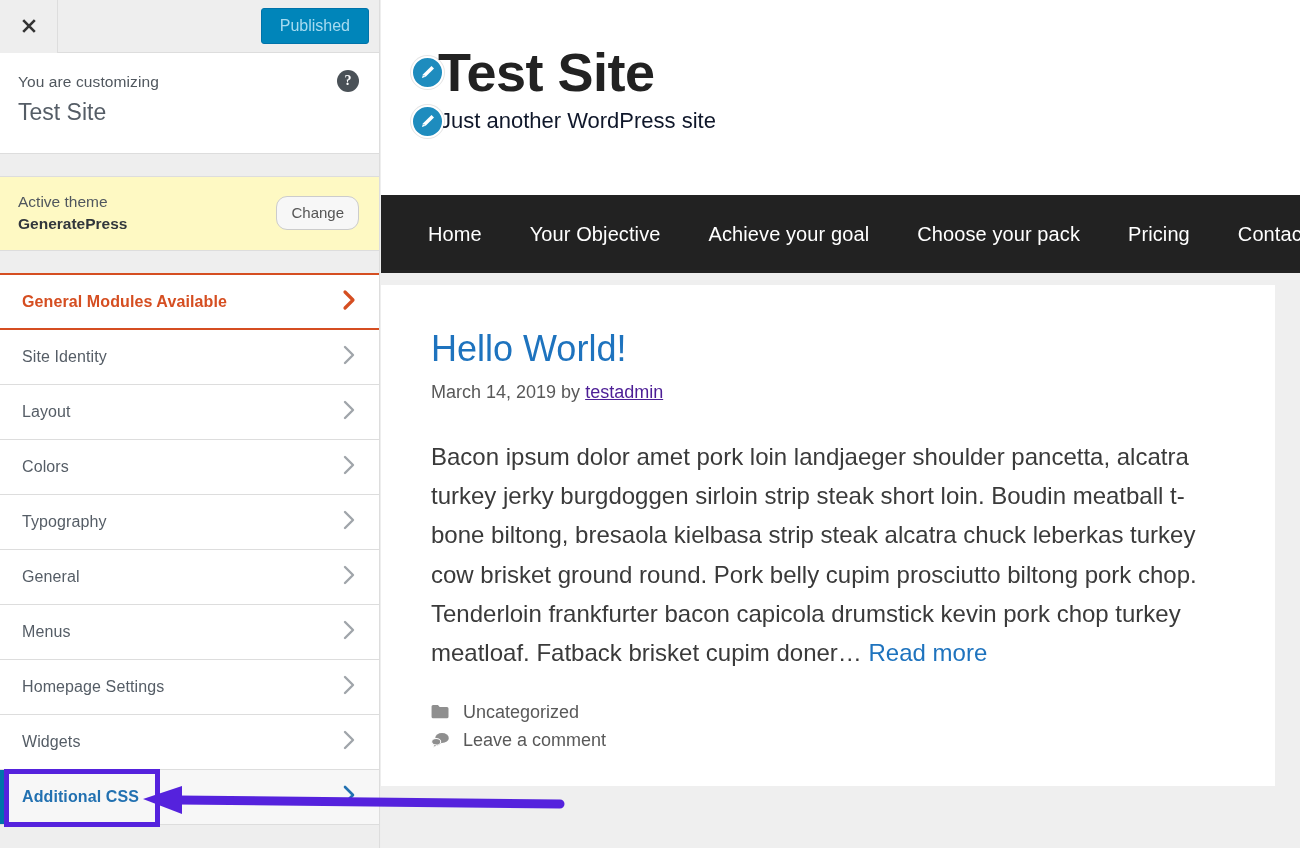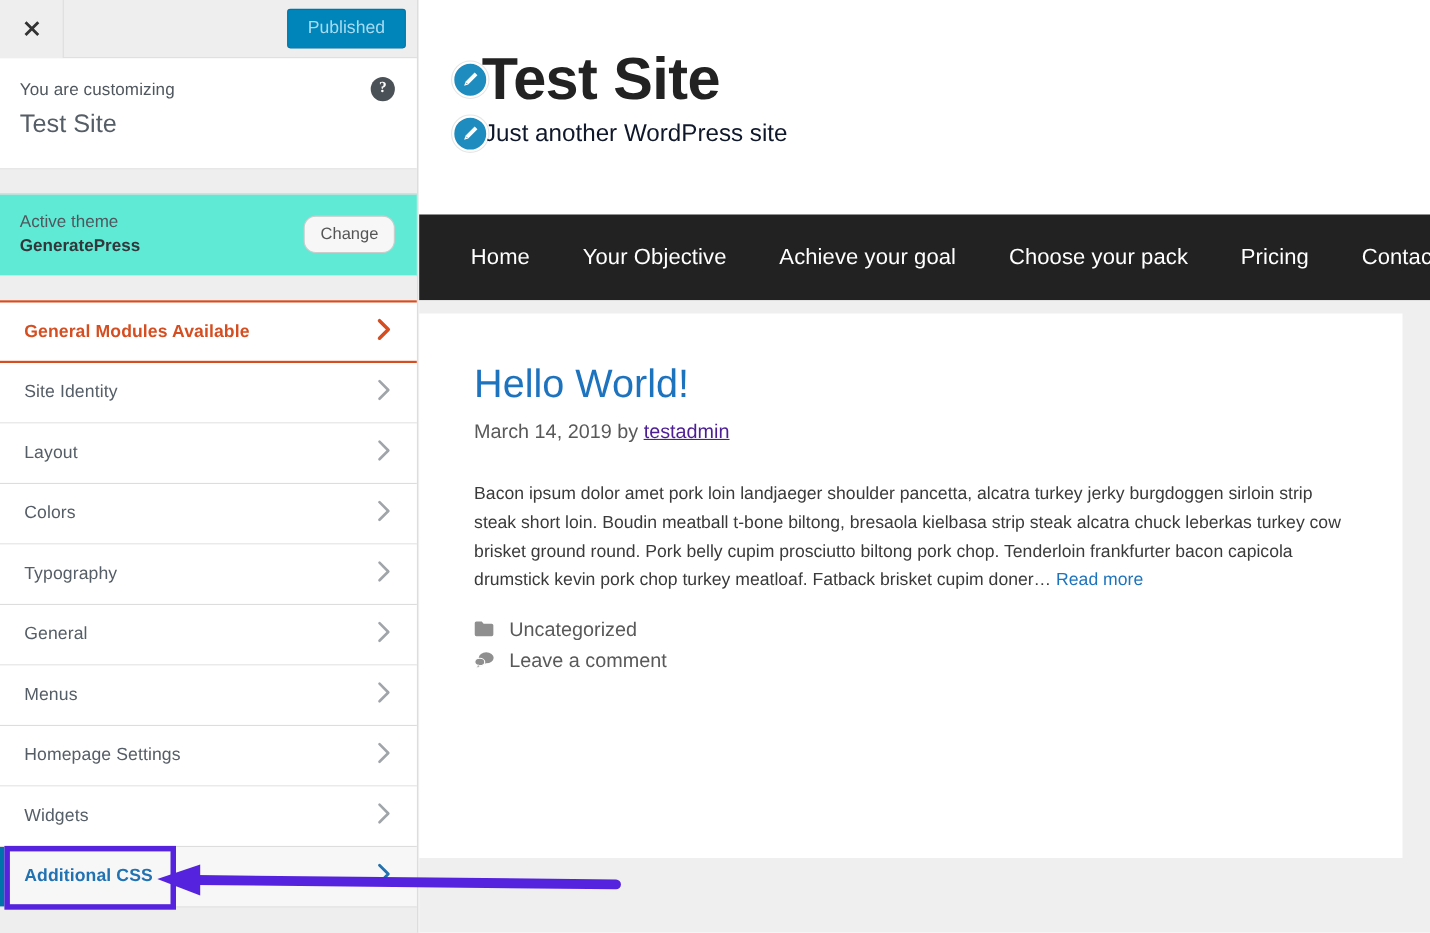--- a/index.html
+++ b/index.html
@@ -107,21 +107,21 @@
     cursor: pointer;
     font-family: "Liberation Serif", serif;
   }
 
   .gap-strip {
     height: 22px;
     background: #eeeeee;
   }
 
   .theme-block {
-    background: #5eead4;
+    background: #fef9c3;
     border-top: 1px solid #dddddd;
     border-bottom: 1px solid #dddddd;
     padding: 17px 20px 18px 18px;
     display: flex;
     align-items: center;
     justify-content: space-between;
     height: 75px;
   }
   .theme-label {
     font-size: 15.5px;
@@ -291,24 +291,24 @@
     cursor: pointer;
   }
   .post-meta-top {
     font-size: 18px;
     color: #595959;
     margin-bottom: 34px;
   }
   .post-meta-top .author { color: #4c1d95; text-decoration: underline; }
 
   .post-excerpt {
-    font-size: 16px;
+    font-size: 24px;
     color: #3a3a3a;
     line-height: 1.63;
-    margin-bottom: 20px;
+    margin-bottom: 30px;
   }
   .read-more {
     color: #1e73be;
     text-decoration: none;
     cursor: pointer;
   }
 
   .entry-footer {
     margin-top: 14px;
   }

